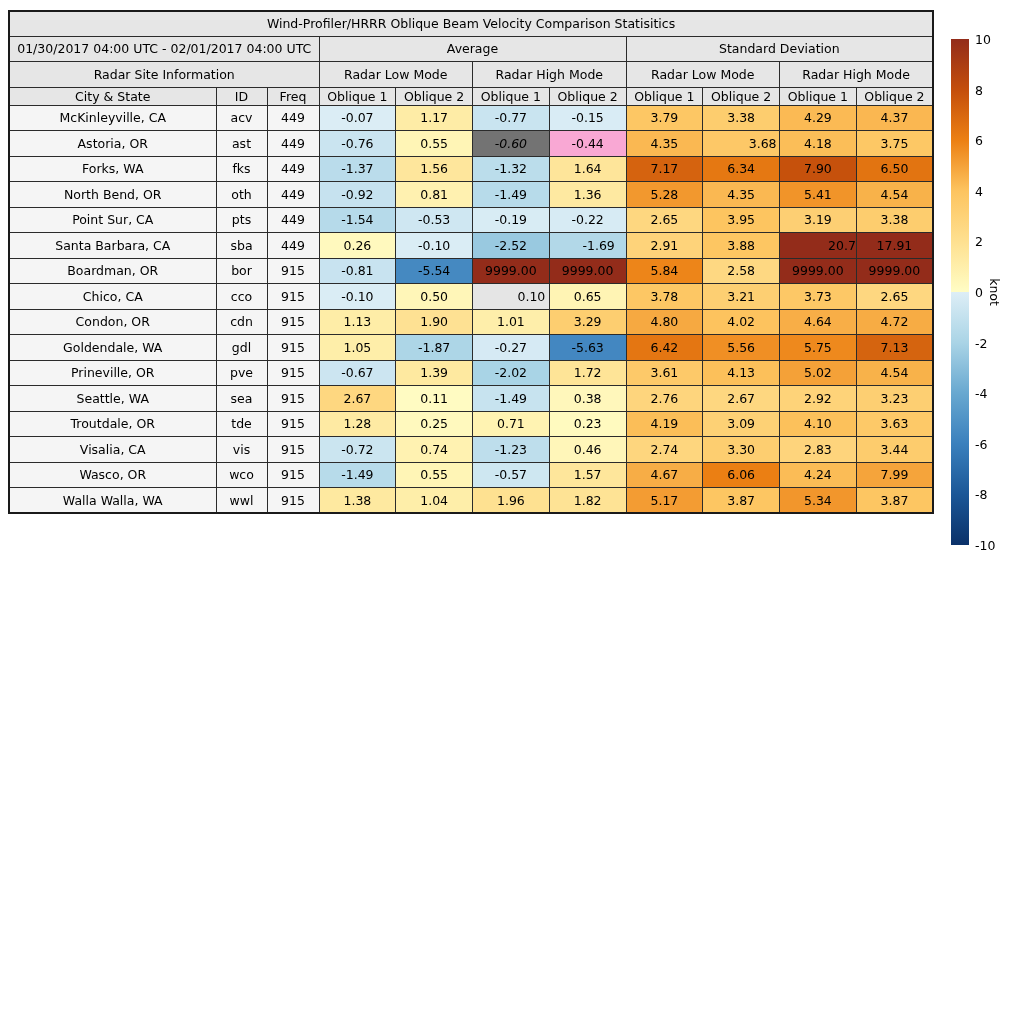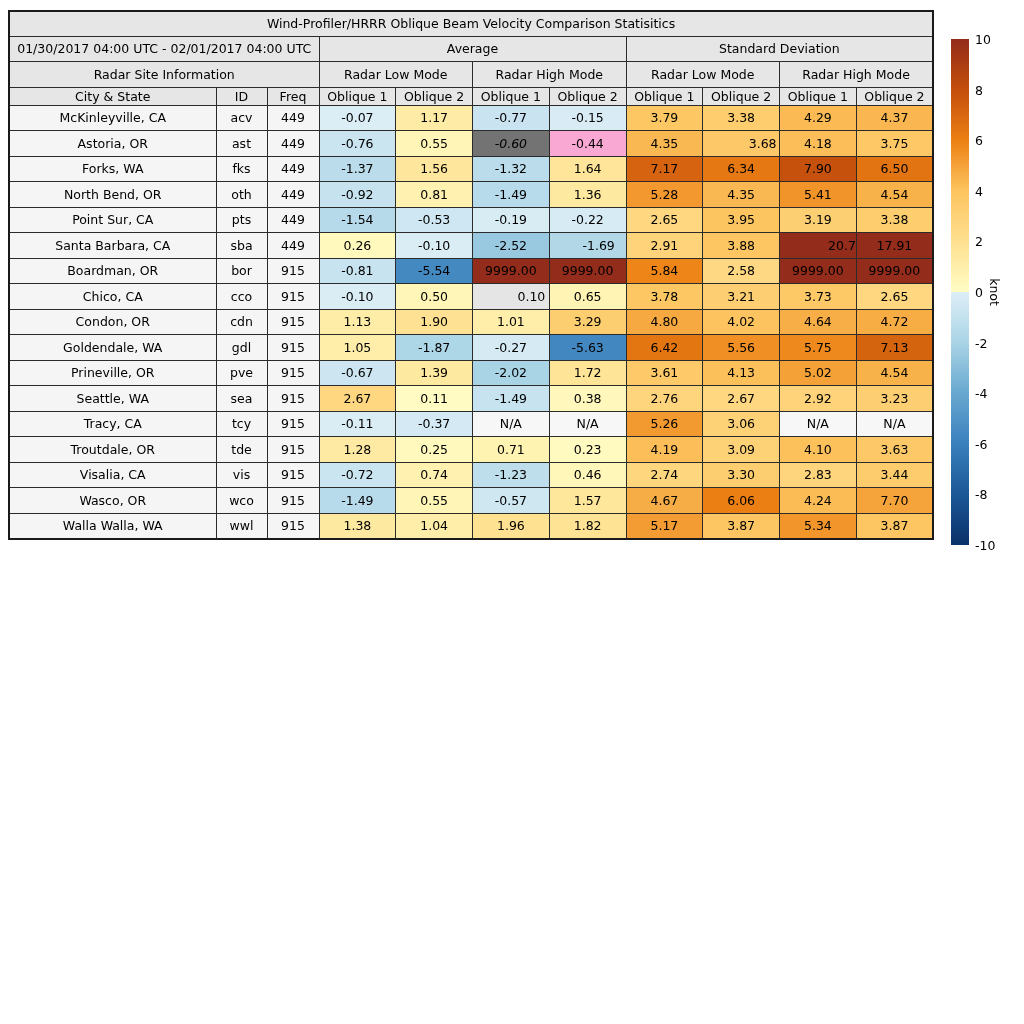--- a/index.html
+++ b/index.html
@@ -265,33 +265,20 @@
           <td style="background: rgb(254, 215, 128);">2.67</td>
           <td style="background: rgb(255, 251, 194);">0.11</td>
           <td style="background: rgb(199, 227, 239);">-1.49</td>
           <td style="background: rgb(255, 247, 187);">0.38</td>
           <td style="background: rgb(254, 213, 125);">2.76</td>
           <td style="background: rgb(254, 215, 128);">2.67</td>
           <td style="background: rgb(254, 211, 121);">2.92</td>
           <td style="background: rgb(253, 207, 114);">3.23</td>
         </tr>
         <tr>
-          <td class="lbl">Tracy, CA</td>
-          <td class="lbl">tcy</td>
-          <td class="lbl">915</td>
-          <td style="background: rgb(218, 237, 245);">-0.11</td>
-          <td style="background: rgb(212, 233, 243);">-0.37</td>
-          <td style="background: rgb(247, 247, 247);">N/A</td>
-          <td style="background: rgb(247, 247, 247);">N/A</td>
-          <td style="background: rgb(242, 153, 47);">5.26</td>
-          <td style="background: rgb(253, 209, 118);">3.06</td>
-          <td style="background: rgb(247, 247, 247);">N/A</td>
-          <td style="background: rgb(247, 247, 247);">N/A</td>
-        </tr>
-        <tr>
           <td class="lbl">Troutdale, OR</td>
           <td class="lbl">tde</td>
           <td class="lbl">915</td>
           <td style="background: rgb(254, 234, 163);">1.28</td>
           <td style="background: rgb(255, 249, 190);">0.25</td>
           <td style="background: rgb(255, 243, 178);">0.71</td>
           <td style="background: rgb(255, 250, 191);">0.23</td>
           <td style="background: rgb(251, 190, 88);">4.19</td>
           <td style="background: rgb(253, 209, 117);">3.09</td>
           <td style="background: rgb(252, 193, 91);">4.10</td>
@@ -314,21 +301,21 @@
           <td class="lbl">Wasco, OR</td>
           <td class="lbl">wco</td>
           <td class="lbl">915</td>
           <td style="background: rgb(183, 219, 234);">-1.49</td>
           <td style="background: rgb(255, 245, 182);">0.55</td>
           <td style="background: rgb(206, 231, 241);">-0.57</td>
           <td style="background: rgb(254, 230, 155);">1.57</td>
           <td style="background: rgb(247, 173, 70);">4.67</td>
           <td style="background: rgb(235, 127, 19);">6.06</td>
           <td style="background: rgb(251, 188, 86);">4.24</td>
-          <td style="background: rgb(245, 164, 59);">7.70</td>
+          <td style="background: rgb(245, 164, 59);">7.99</td>
         </tr>
         <tr>
           <td class="lbl">Walla Walla, WA</td>
           <td class="lbl">wwl</td>
           <td class="lbl">915</td>
           <td style="background: rgb(254, 233, 160);">1.38</td>
           <td style="background: rgb(254, 238, 169);">1.04</td>
           <td style="background: rgb(254, 225, 145);">1.96</td>
           <td style="background: rgb(254, 227, 149);">1.82</td>
           <td style="background: rgb(243, 156, 51);">5.17</td>

